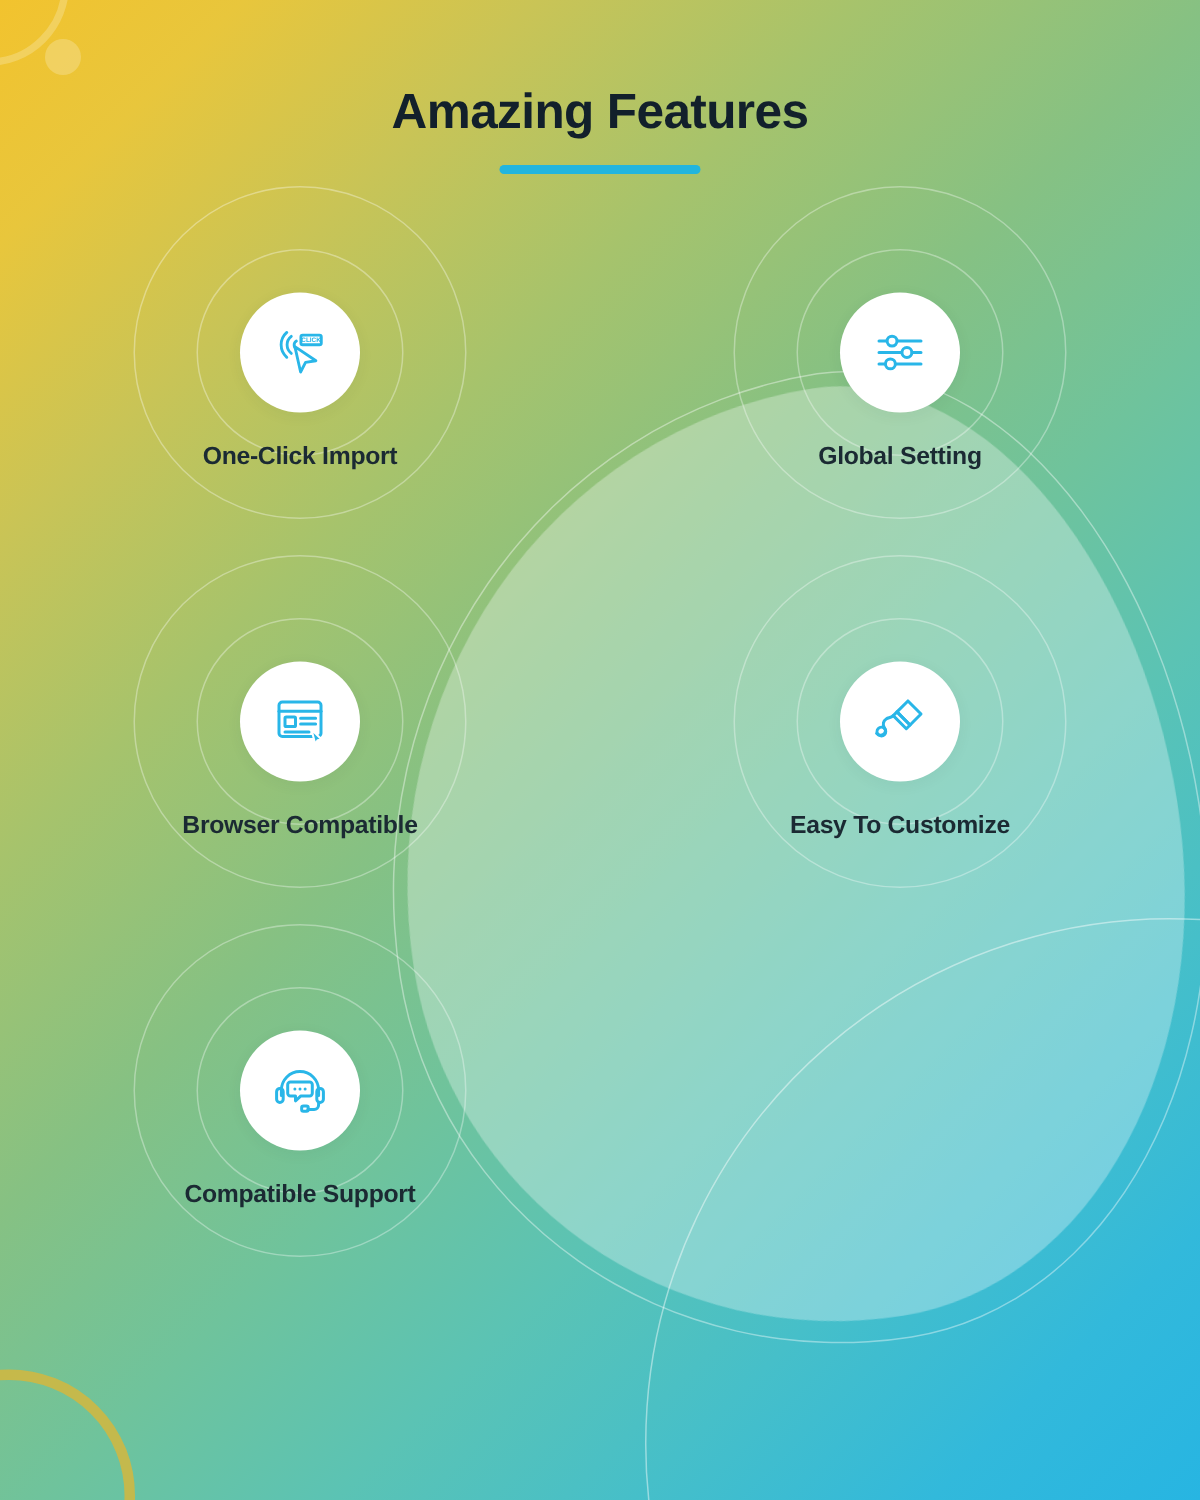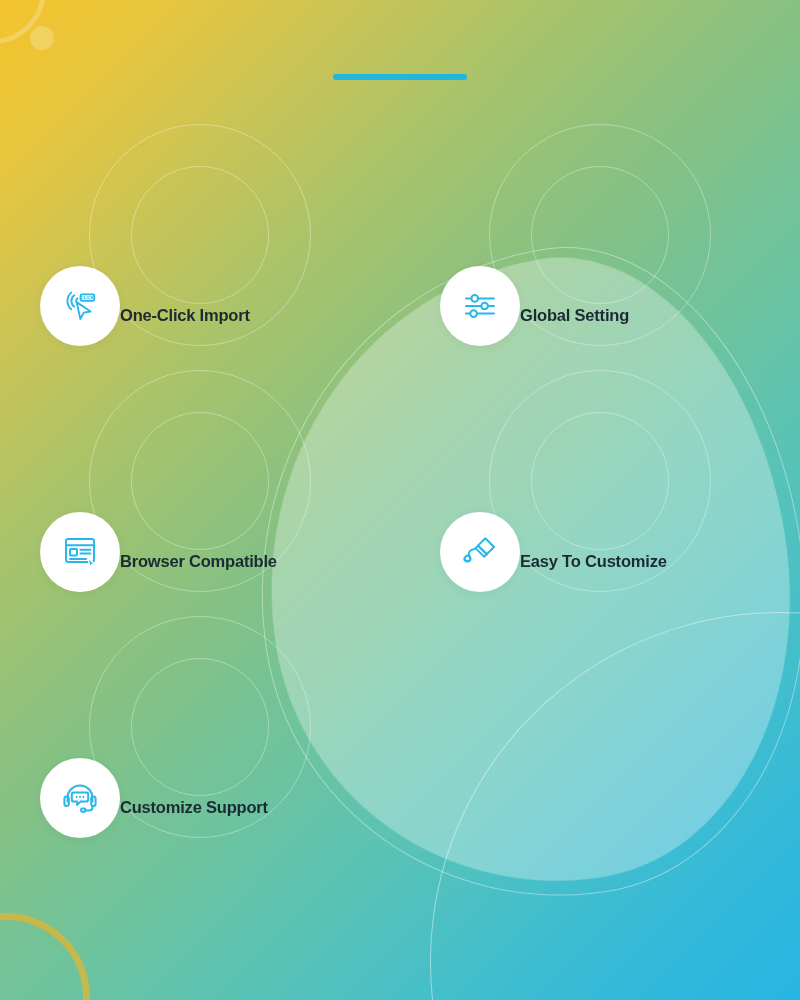--- a/index.html
+++ b/index.html
@@ -106,20 +106,21 @@
     width:800px;
     display:grid;
     grid-template-columns:1fr 1fr;
     grid-template-rows:246px 246px 246px;
     justify-items:center;
   }
   .cell {
     position:relative;
     width:320px; height:246px;
     display:flex;
+    flex-direction:column;
     align-items:center;
     justify-content:flex-start;
     padding-top:25px;
   }
 
   
   .cell .halo {
     position:absolute;
     top:65px; left:50%;
     border-radius:50%;
@@ -159,20 +160,21 @@
 <div id="stage">
 
   <div class="blob"></div>
   <div class="blob-outline"></div>
   <div class="blob-sweep"></div>
   <div class="ring-tl"></div>
   <div class="dot-tl"></div>
   <div class="ring-bl"></div>
 
   <div class="heading-wrap">
+    <div class="heading">Amazing Features</div>
     <div class="heading-underline"></div>
   </div>
 
   <div class="grid">
 
     <div class="cell">
       <div class="halo h1"></div>
       <div class="halo h2"></div>
       <div class="badge">
         <span>
@@ -251,18 +253,18 @@
             <rect x="31.2" y="18.6" width="4.4" height="9.4" rx="2.2"></rect>
             <path d="M32.4 28v1.6a3 3 0 0 1-3 3h-4.2"></path>
             <rect x="21.1" y="30.4" width="4.4" height="3.4" rx="1.2"></rect>
             <path d="M13.6 14.4h12.8a1.8 1.8 0 0 1 1.8 1.8v5.6a1.8 1.8 0 0 1-1.8 1.8h-5.8l-3.6 3.3v-3.3h-3.4a1.8 1.8 0 0 1-1.8-1.8v-5.6a1.8 1.8 0 0 1 1.8-1.8z"></path>
             <circle cx="16.6" cy="19" r="1" fill="#29B6E8" stroke="none"></circle>
             <circle cx="20" cy="19" r="1" fill="#29B6E8" stroke="none"></circle>
             <circle cx="23.4" cy="19" r="1" fill="#29B6E8" stroke="none"></circle>
           </svg>
         </span>
       </div>
-      <div class="label">Customize Support</div>
+      <div class="label">Compatible Support</div>
     </div>
 
 
   </div>
 </div>
 
 </body></html>

